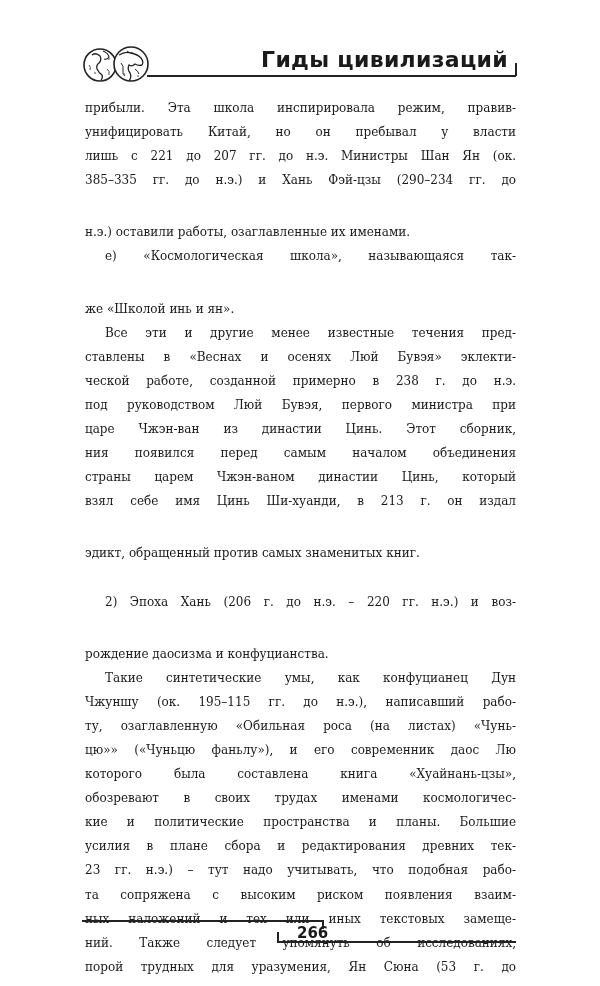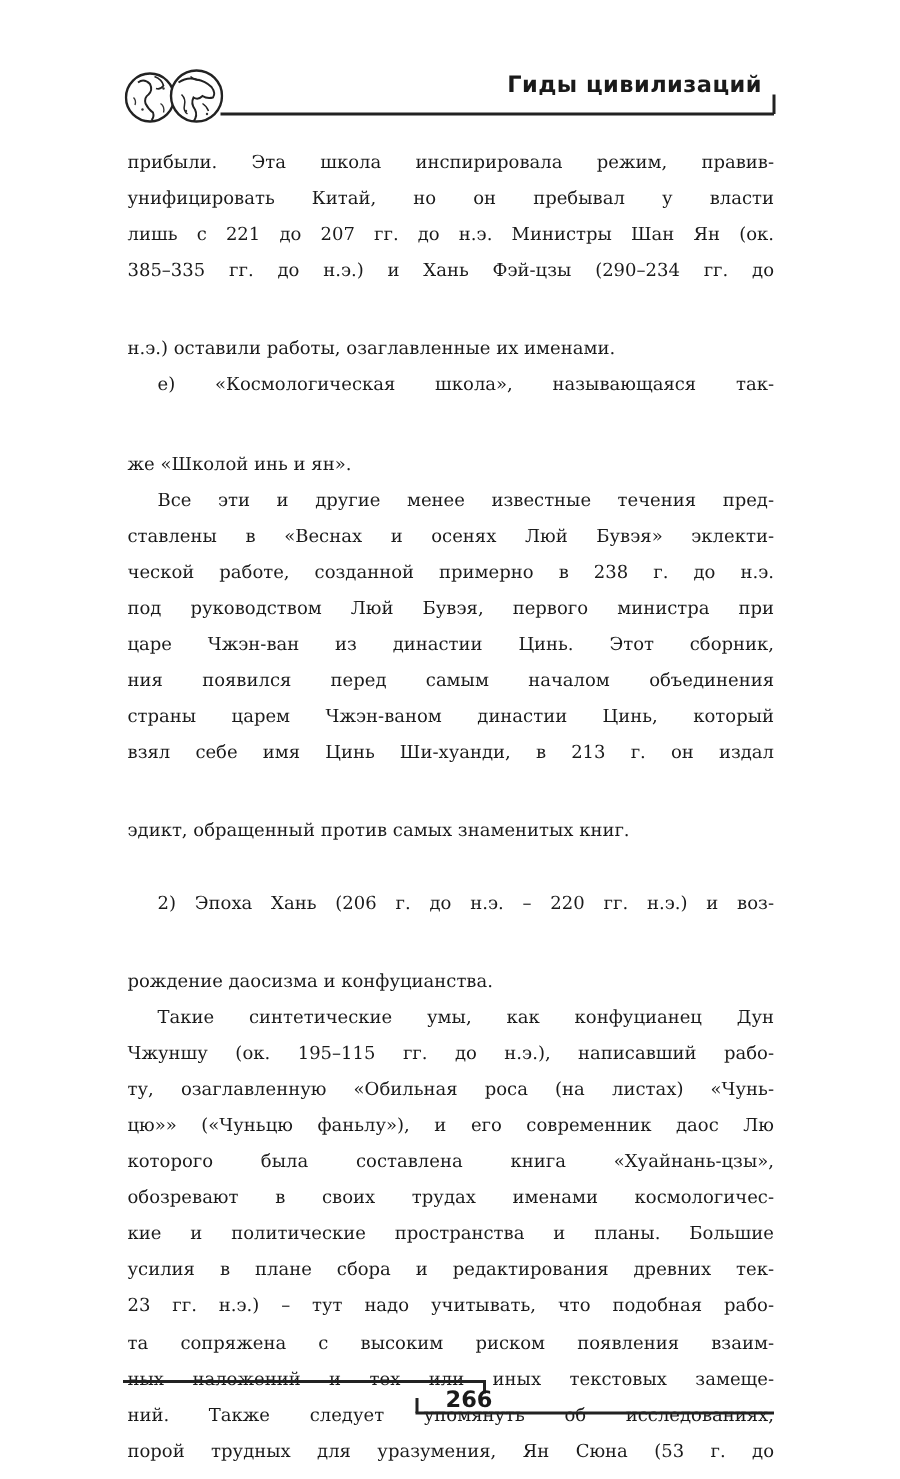--- a/index.html
+++ b/index.html
@@ -1,20 +1,20 @@
 <!DOCTYPE html>
 <html><head>
 <meta charset="utf-8">
 <style>
   html, body { margin:0; padding:0; background:#ffffff; }
   body { width:600px; height:986px; position:relative; overflow:hidden; color:#1a1a1a; }
   .header { position:absolute; left:0; top:0; width:600px; height:100px; }
   .globes { position:absolute; left:83px; top:41px; width:66px; height:48px; }
   .header-line { position:absolute; left:147px; top:75px; width:369px; height:2px; background:#222; }
-  .header-title { position:absolute; right:92px; top:47px; font-family:"DejaVu Sans", sans-serif; font-weight:bold; font-size:15px; letter-spacing:0.3px; color:#1a1a1a; }
+  .header-title { position:absolute; right:92px; top:47px; font-family:"DejaVu Sans", sans-serif; font-weight:bold; font-size:22px; letter-spacing:0.3px; color:#1a1a1a; }
   .header-tick { position:absolute; left:515px; top:63px; width:1.5px; height:13px; background:#222; }
   .body-text { position:absolute; left:85px; top:96px; width:431px; font-family:"DejaVu Serif", serif; font-size:12px; line-height:24.1px; color:#1a1a1a; }
   .body-text .line { display:block; white-space:nowrap; text-align:justify; text-align-last:justify; height:24.1px; }
   .body-text .line.last { text-align-last:left;margin-top:28px; }
   .body-text .line.indent { padding-left:20px; }
   .body-text .gap { display:block; height:24px; }
   .footer { position:absolute; left:0; top:900px; width:600px; height:60px; }
   .footer-line-top { position:absolute; left:82px; top:20px; width:241px; height:1.5px; background:#222; }
   .footer-tick-top { position:absolute; left:322px; top:20px; width:1.5px; height:9px; background:#222; }
   .footer-tick-bottom { position:absolute; left:277px; top:32px; width:1.5px; height:10px; background:#222; }

